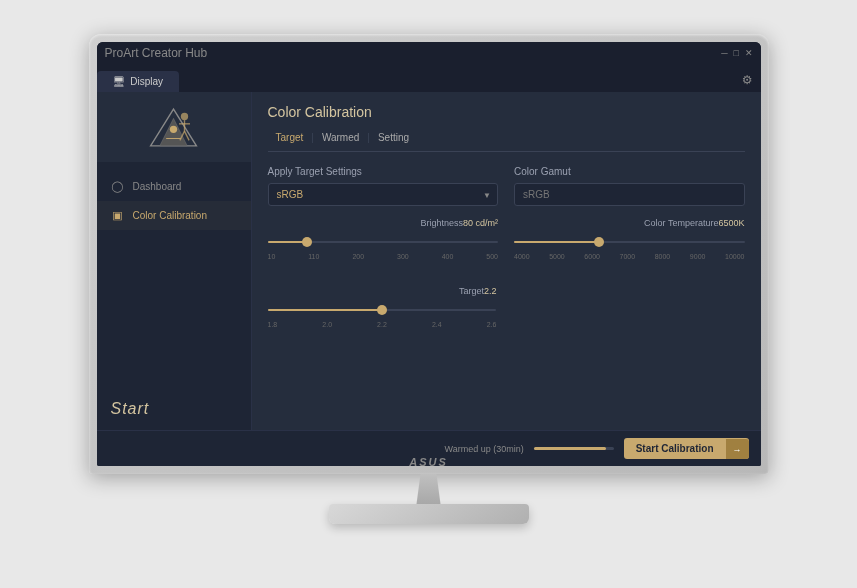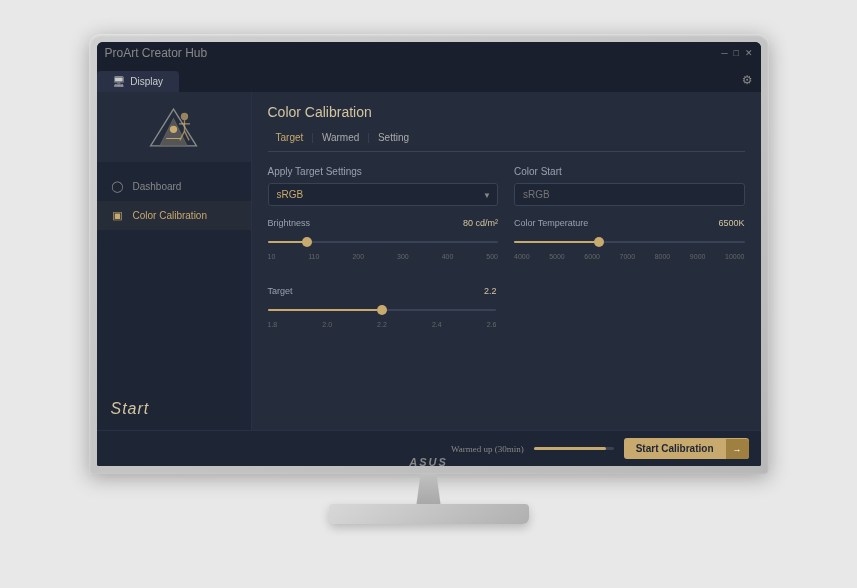--- a/index.html
+++ b/index.html
@@ -233,21 +233,21 @@
       padding: 5px 8px;
       border-radius: 3px;
     }
 
     
     .slider-section {
       margin-bottom: 14px;
     }
     .slider-header {
       display: flex;
-      justify-content: space-between;
+      justify-content: flex-end;
       align-items: center;
       margin-bottom: 6px;
     }
     .slider-label {
       color: #9aa0b0;
       font-size: 9px;
     }
     .slider-value {
       color: #d4c5a0;
       font-size: 9px;
@@ -297,21 +297,20 @@
       align-items: center;
       justify-content: flex-end;
       padding: 0 12px;
       gap: 10px;
       flex-shrink: 0;
       border-top: 1px solid #2a3147;
     }
     .warmup-text {
       color: #888;
       font-size: 9px;
-      font-family: Liberation Serif, serif;
     }
     .warmup-bar-container {
       width: 80px;
       height: 3px;
       background: #3a4255;
       border-radius: 2px;
     }
     .warmup-bar-fill {
       width: 90%;
       height: 100%;
@@ -460,21 +459,21 @@
               <div class="select-wrapper">
                 <select class="select-field">
                   <option>sRGB</option>
                   <option>AdobeRGB</option>
                   <option>DCI-P3</option>
                 </select>
                 <span class="select-arrow">▼</span>
               </div>
             </div>
             <div>
-              <div class="form-label">Color Start</div>
+              <div class="form-label">Color Gamut</div>
               <input class="text-field" type="text" readonly="" placeholder="sRGB" style="">
             </div>
           </div>
 
           <div class="two-col">
 
             <div class="slider-section">
               <div class="slider-header">
                 <span class="slider-label">Brightness</span>
                 <span class="slider-value">80 cd/m²</span>

